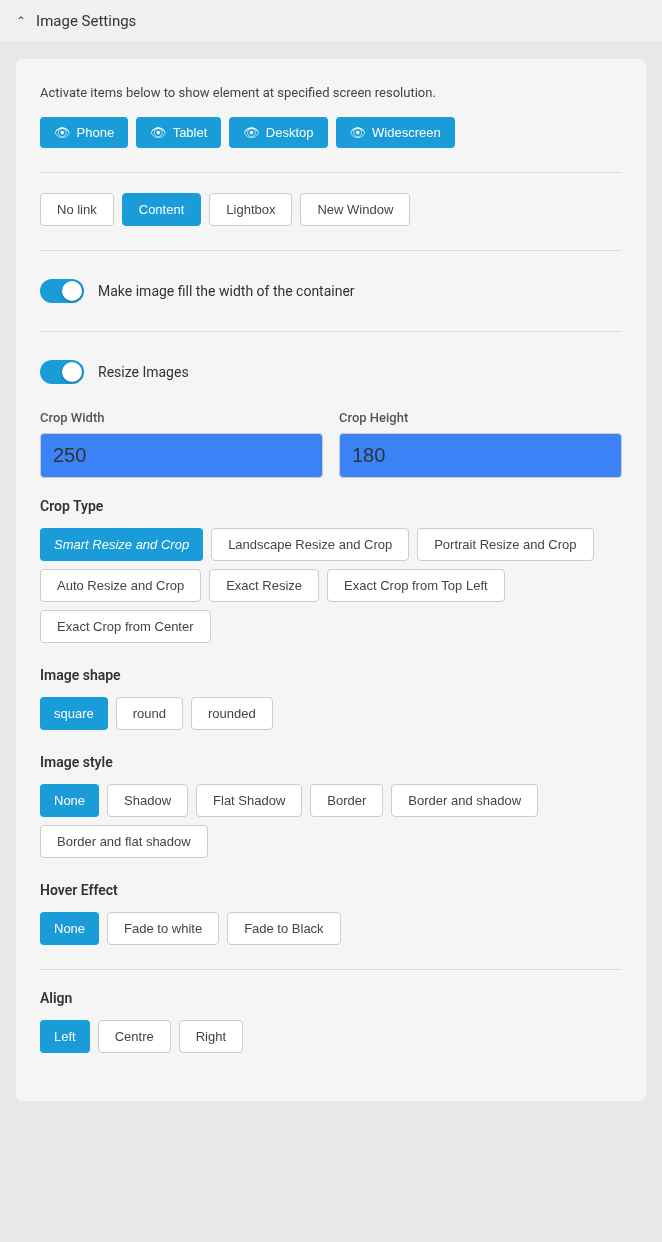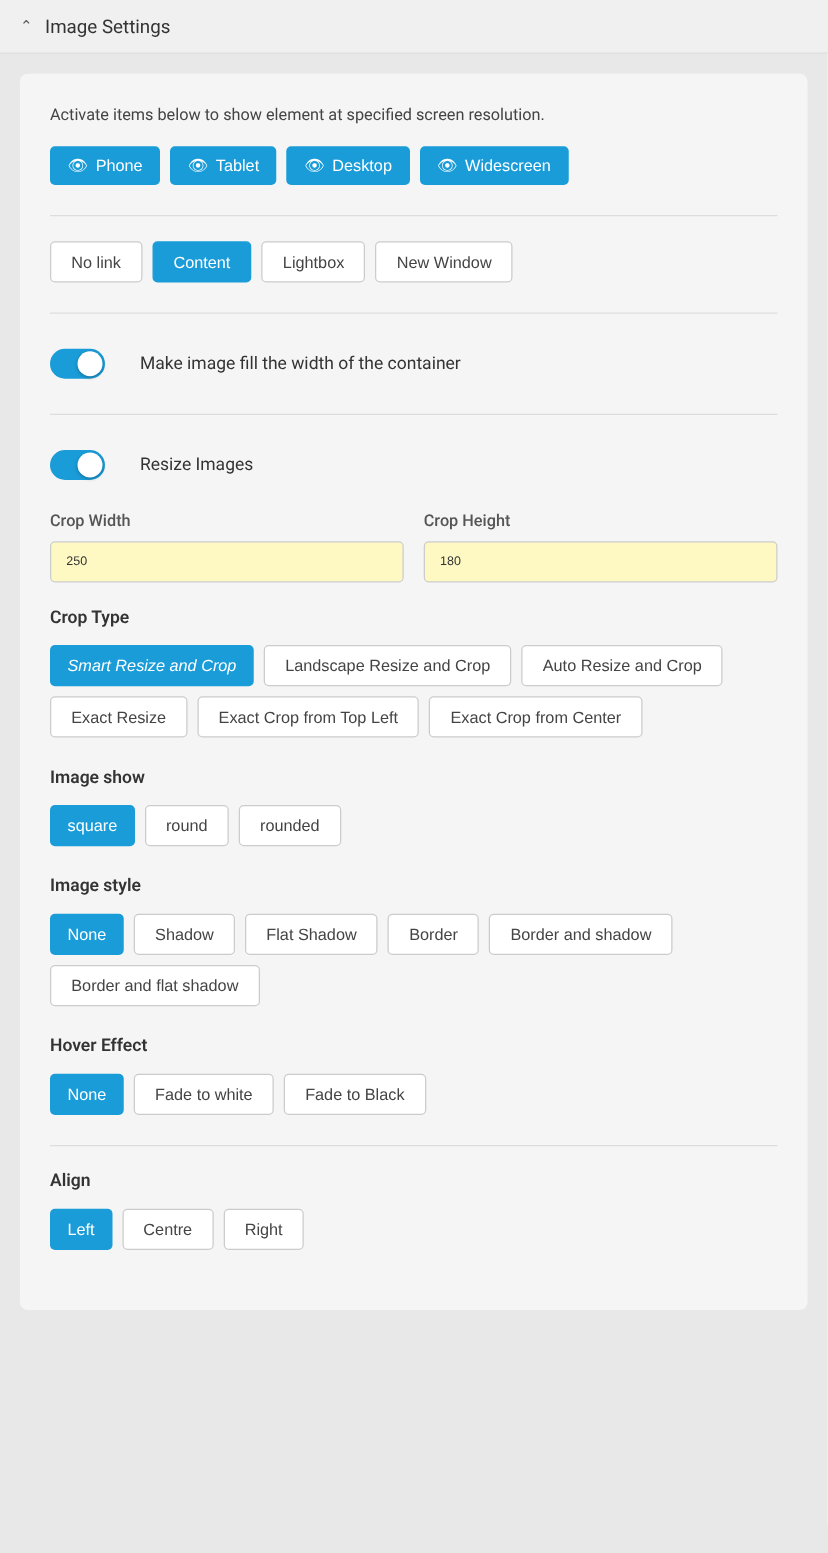--- a/index.html
+++ b/index.html
@@ -86,21 +86,21 @@
     }
     .section-label {
       font-size: 14px;
       font-weight: 600;
       color: #333;
       margin-bottom: 14px;
     }
     .toggle-row {
       display: flex;
       align-items: center;
-      gap: 28px;
+      gap: 14px;
       padding: 8px 0;
     }
     .toggle-label {
       font-size: 14px;
       color: #333;
     }
     .toggle {
       width: 44px;
       height: 24px;
       background: #1a9cd8;
@@ -131,22 +131,22 @@
       font-size: 13px;
       color: #555;
       margin-bottom: 8px;
       font-weight: 500;
     }
     .input-field {
       width: 100%;
       padding: 10px 12px;
       border: 1px solid #ccc;
       border-radius: 4px;
-      font-size: 10px;
-      background: #fef9c3;
+      font-size: 20px;
+      background: #3b82f6;
       color: #333;
     }
   </style>
 </head>
 <body>
 
 <div>
   <div class="header">
     <span class="chevron-icon">⌃</span>
     <span class="header-title">Image Settings</span>
@@ -216,29 +216,30 @@
         <div class="input-label">Crop Height</div>
         <input class="input-field" type="text" value="180" style="">
       </div>
     </div>
 
     <div class="section">
       <div class="section-label">Crop Type</div>
       <div class="btn-group">
         <button class="btn active-blue" style="border-radius:4px; border:none; padding:8px 14px; font-size:13px; cursor:pointer; color:#fff; background:#1a9cd8;font-style:italic;">Smart Resize and Crop</button>
         <button class="btn">Landscape Resize and Crop</button>
+        <button class="btn">Portrait Resize and Crop</button>
         <button class="btn">Auto Resize and Crop</button>
         <button class="btn">Exact Resize</button>
         <button class="btn">Exact Crop from Top Left</button>
         <button class="btn">Exact Crop from Center</button>
       </div>
     </div>
 
     <div class="section">
-      <div class="section-label">Image show</div>
+      <div class="section-label">Image shape</div>
       <div class="btn-group">
         <button class="btn active-blue" style="border-radius:4px; border:none; padding:8px 14px; font-size:13px; cursor:pointer; color:#fff; background:#1a9cd8;">square</button>
         <button class="btn">round</button>
         <button class="btn">rounded</button>
       </div>
     </div>
 
     <div class="section">
       <div class="section-label">Image style</div>
       <div class="btn-group">

